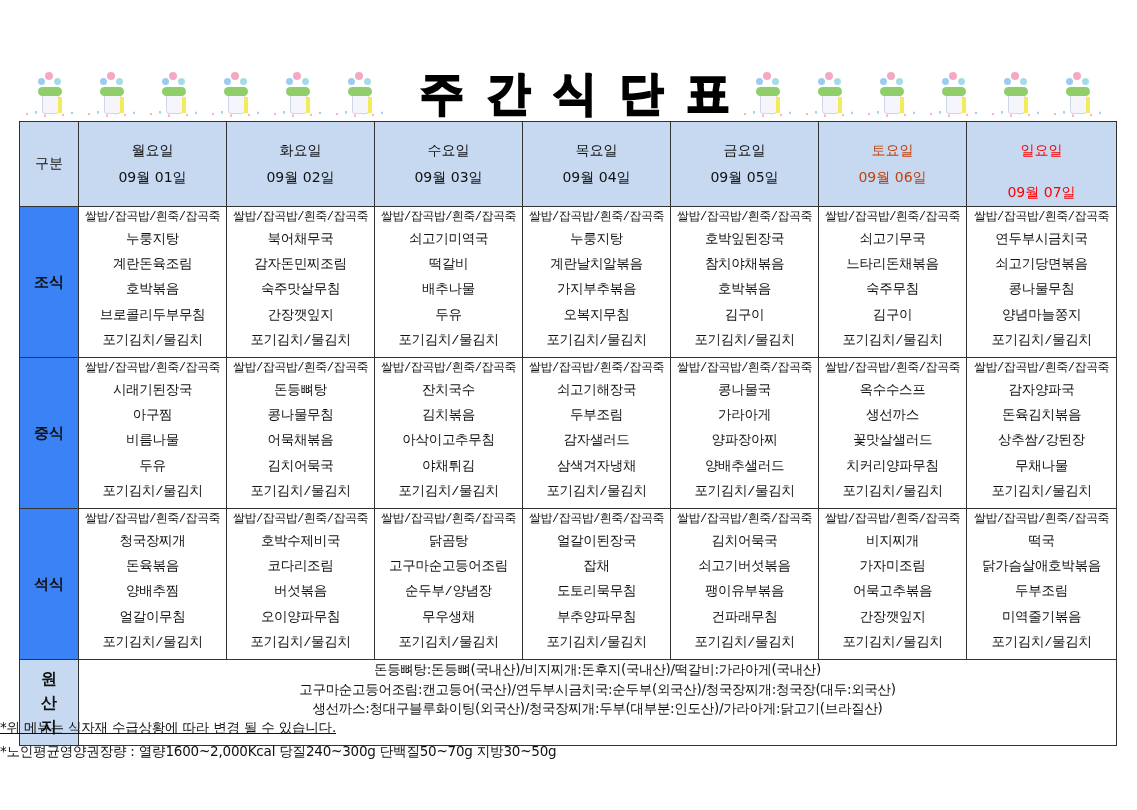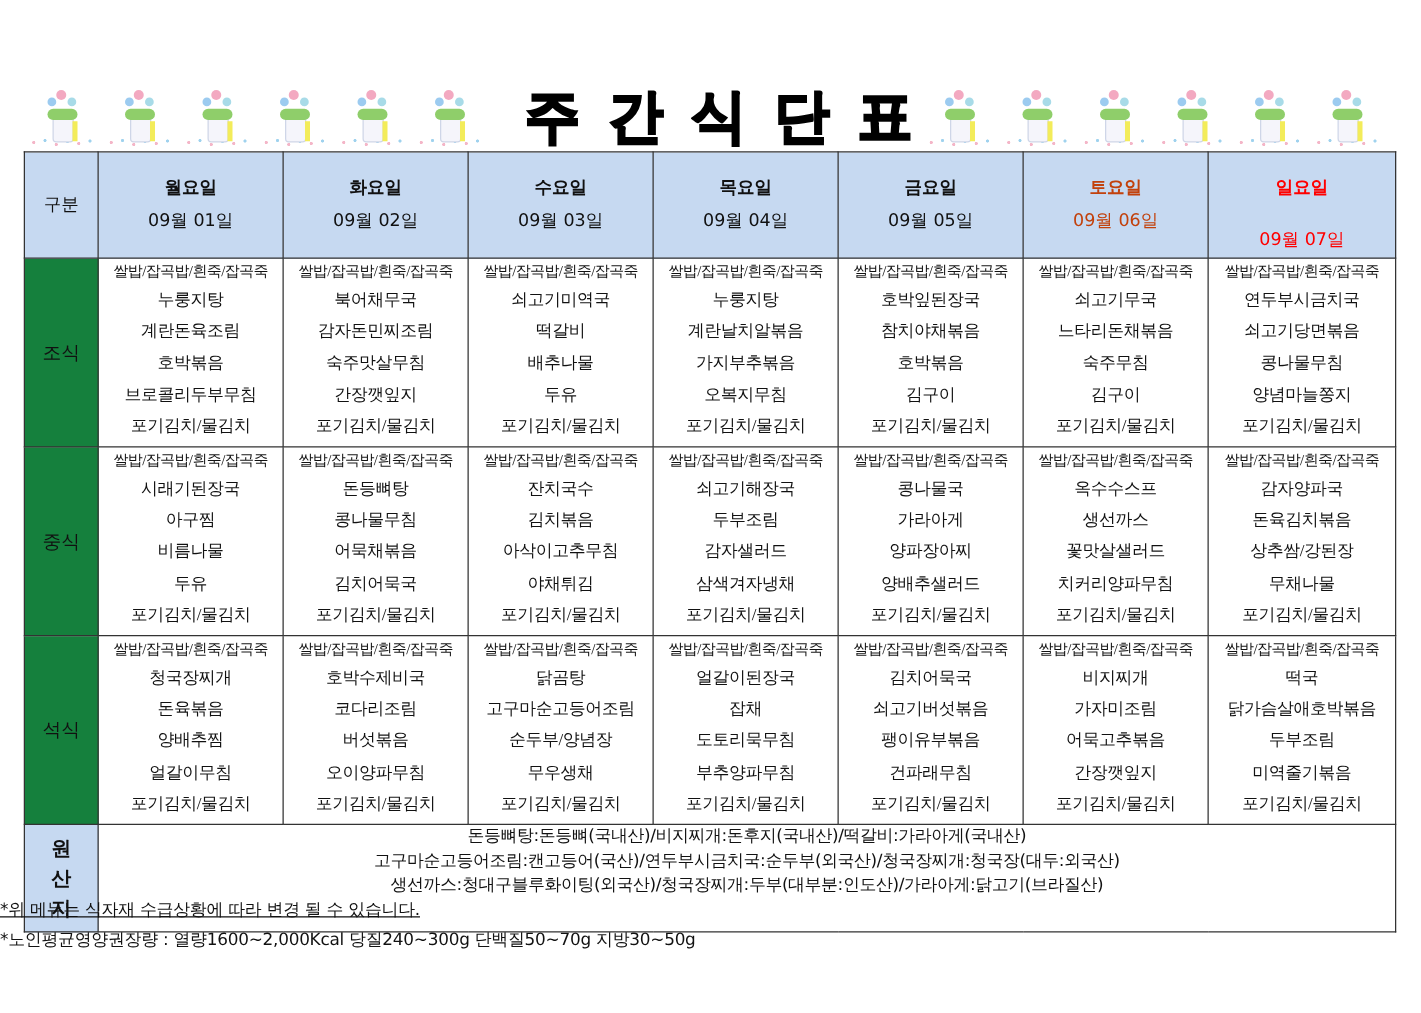--- a/index.html
+++ b/index.html
@@ -31,26 +31,26 @@
   .title { position:absolute; left:402px; top:-2px; width:310px; height:54px;
       display:flex; justify-content:space-between; align-items:center;
       font-family:"DejaVu Sans", sans-serif; font-weight:900; font-size:44px; letter-spacing:0;
       color:#000; -webkit-text-stroke:2px #000; }
   .title span { display:inline-block; transform:scaleY(1.05); }
 
   
   table.menu { position:absolute; left:19px; top:121px; width:1097px; border-collapse:collapse; table-layout:fixed; }
   table.menu td, table.menu th { border:1px solid #333; padding:0; text-align:center; }
   table.menu th { background:#c6d9f1; font-weight:normal; font-size:14px; }
-  .hdr-day { display:block; height:27px; line-height:27px; font-weight:bold; font-size:14px;text-align:center; }
+  .hdr-day { display:block; height:27px; line-height:27px; font-weight:normal; font-size:14px;text-align:center; }
   .hdr-date { display:block; height:27px; line-height:27px; font-weight:normal; font-size:14px; }
   .sat { color:#c2410c; }
   .sun { color:#ff0000;margin-top:15px; }
-  .rowlabel { background:#15803d; font-weight:normal; font-size:15px; }
-  td.cell { vertical-align:top; font-family:Liberation Serif, serif; }
+  .rowlabel { background:#3b82f6; font-weight:bold; font-size:15px; }
+  td.cell { vertical-align:top; font-family:Liberation Mono, monospace; }
   .base { font-size:12px; height:20px; line-height:20px; white-space:nowrap; letter-spacing:-0.5px; overflow:visible; }
   .dish { font-size:13.5px; height:25.2px; line-height:25.2px; white-space:nowrap; letter-spacing:-0.3px; }
   .origin-label { background:#c6d9f1; font-weight:bold; font-size:16px; line-height:24px; }
   .origin-text { font-size:13.5px; line-height:19.5px; padding-top:6px; letter-spacing:-0.3px; }
 
   .notice { position:absolute; left:0; width:1137px; text-align:left; font-size:13.5px; letter-spacing:-0.2px; }
   .notice.n1 { top:719px; text-decoration:underline; }
   .notice.n2 { top:743px; }
 </style>
 </head>

